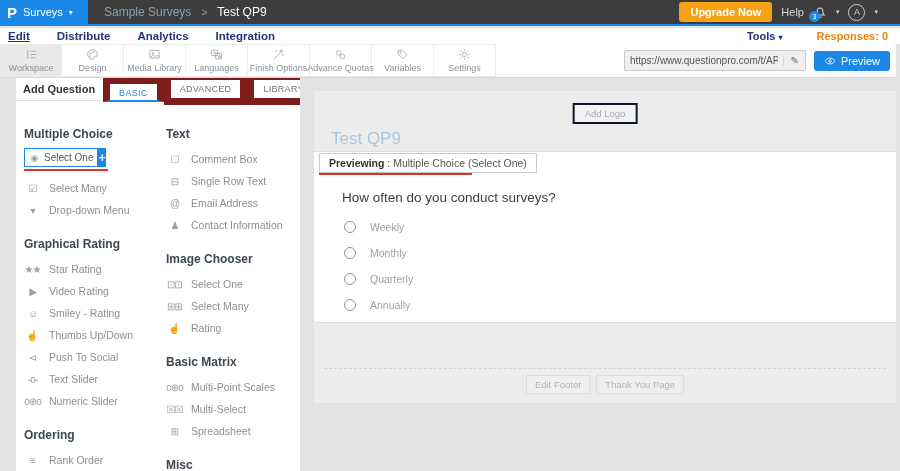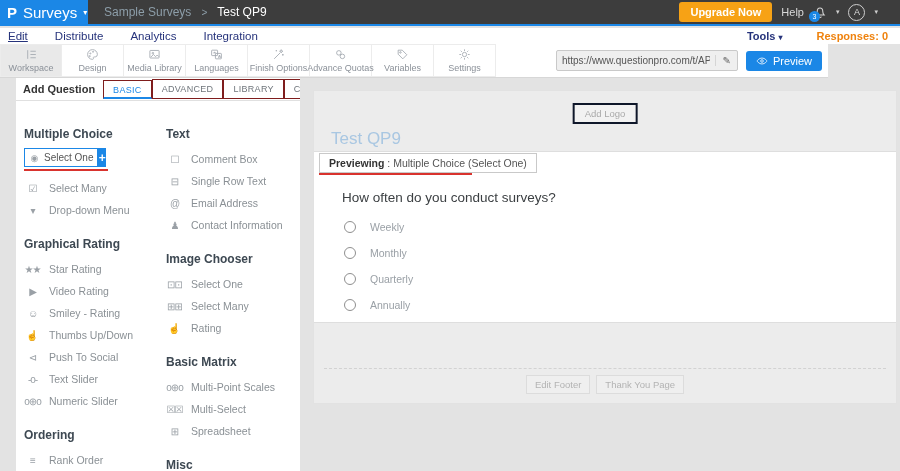--- a/index.html
+++ b/index.html
@@ -5,21 +5,21 @@
   * { margin:0; padding:0; box-sizing:border-box; }
   html,body { width:900px; height:471px; overflow:hidden; }
   body { font-family:"Liberation Sans", sans-serif; background:#e3e3e3; }
   .app { position:relative; width:900px; height:471px; background:#e3e3e3; }
 
   
   .topbar { position:absolute; left:0; top:0; width:900px; height:26px; background:#3d3d3d;
             display:flex; align-items:stretch; border-bottom:2px solid #1b87e6; }
   .brand { width:88px; background:#1b87e6; display:flex; align-items:center; gap:6px; padding-left:7px; cursor:pointer; }
   .logo { color:#fff; font-weight:800; font-size:15px; line-height:1; }
-  .brand-label { color:#fff; font-size:15px; }
+  .brand-label { color:#fff; font-size:11px; }
   .caret { font-size:8px; color:#fff; }
   .breadcrumb { display:flex; align-items:center; gap:10px; margin-left:16px; }
   .crumb-parent { color:#8d9ea9; font-size:12px; }
   .crumb-sep { color:#8d9ea9; font-size:10px; }
   .crumb-current { color:#ffffff; font-size:12px; }
   .topbar-right { margin-left:auto; display:flex; align-items:center; gap:9px; padding-right:22px; }
   .upgrade-btn { background:#f7a215; color:#fff; font-size:11px; font-weight:700; border:none;
                  padding:4px 11px; border-radius:3px; cursor:pointer; }
   .searchbox { width:110px; height:18px; background:#fff; border-radius:2px; display:flex; align-items:center; padding:0 4px; gap:3px; }
   .searchbox input { border:none; outline:none; width:84px; font-size:11px; color:#444; font-family:inherit; }
@@ -27,29 +27,29 @@
   .help-label { color:#d9d9d9; font-size:11px; cursor:pointer; }
   .bell-wrap { position:relative; cursor:pointer; display:flex; align-items:center; }
   .badge { position:absolute; left:-4px; bottom:-3px; width:11px; height:11px; background:#1b87e6; color:#fff;
            font-size:7px; border-radius:50%; display:flex; align-items:center; justify-content:center; }
   .mini-caret { color:#cfcfcf; font-size:7px; cursor:pointer; }
   .avatar { width:17px; height:17px; border:1px solid #cfcfcf; border-radius:50%; color:#dcdcdc; font-size:9px;
             display:flex; align-items:center; justify-content:center; cursor:pointer; }
 
   
   .nav { position:absolute; left:0; top:28px; width:900px; height:16px; background:#fff; display:flex; align-items:center; padding-left:8px; }
-  .nav-link { color:#26337b; font-size:11.5px; font-weight:400; margin-right:27px; cursor:pointer; text-decoration:none; }
+  .nav-link { color:#26337b; font-size:11.5px; font-weight:700; margin-right:27px; cursor:pointer; text-decoration:none; }
   .nav-link.active { text-decoration:underline; }
   .nav-right { margin-left:auto; display:flex; align-items:center; gap:34px; padding-right:12px; }
   .tools { color:#26337b; font-size:11px; font-weight:700; cursor:pointer; }
   .tools .caret { color:#26337b; }
   .responses { color:#ef820d; font-size:11px; font-weight:700; }
 
   
-  .toolbar { position:absolute; left:0; top:44px; width:828px; height:34px; background:#fff;
+  .toolbar { position:absolute; left:0; top:44px; width:896px; height:34px; background:#fff;
              border-bottom:1px solid #d7d7d7; display:flex; align-items:stretch; }
   .tb-item { width:62px; border:1px solid #ececec; border-left:none; display:flex; flex-direction:column;
              align-items:center; justify-content:center; gap:2px; cursor:pointer; color:#a3a9b0; }
   .tb-item:first-child { border-left:1px solid #ececec; }
   .tb-item.active { background:#e9e9e9; }
   .tb-label { font-size:9px; color:#8b9199; white-space:nowrap; }
   .tb-item svg { width:13px; height:13px; stroke:#a3a9b0; fill:none; stroke-width:1.6; }
   .toolbar-right { margin-left:auto; display:flex; align-items:center; gap:8px; padding-right:6px; }
   .url-box { width:182px; height:21px; background:#efefef; border:1px solid #c9c9c9; border-radius:2px;
              display:flex; align-items:center; }
@@ -58,21 +58,21 @@
   .pencil { font-size:10px; color:#666; padding:0 6px; border-left:1px solid #d5d5d5; cursor:pointer; }
   .preview-btn { background:#1b87e6; color:#fff; border:none; border-radius:3px; font-size:11px;
                  padding:4px 10px; display:flex; align-items:center; gap:5px; cursor:pointer; font-family:inherit; }
   .preview-btn svg { width:12px; height:12px; stroke:#fff; fill:none; stroke-width:1.6; }
 
   
   .left-panel { position:absolute; left:16px; top:78px; width:300px; height:447px; background:#fff;
                 border-right:1px solid #d2d2d2; overflow:hidden; }
   .panel-tabs { height:23px; border-bottom:1px solid #e0e0e0; display:flex; align-items:center; padding-left:7px; }
   .aq-label { font-size:11px; font-weight:700; color:#333; margin-right:8px; white-space:nowrap; }
-  .tab { border:1px solid #7f1d1d; font-size:9px; color:#6f757b; padding:4px 9px; cursor:pointer;
+  .tab { border:7px solid #7f1d1d; font-size:9px; color:#6f757b; padding:4px 9px; cursor:pointer;
          letter-spacing:.3px; white-space:nowrap; }
   .tab.active { color:#1b87e6; border-bottom:2px solid #1b87e6; padding-bottom:2px; }
   .panel-body { display:flex; padding:4px 0 0 8px; }
   .pcol { width:142px; }
   .section-heading { font-size:12px; font-weight:700; color:#3d4852; margin:22px 0 7px; }
   .section { margin-bottom:4px; }
   .section + .section .section-heading { margin-top:16px; }
   .qrow { display:flex; align-items:center; height:22px; gap:8px; cursor:pointer; color:#8a9095; }
   .q-icon { width:17px; text-align:center; font-size:10px; color:#9aa0a6; flex:none; letter-spacing:-1px; }
   .q-label { font-size:10.5px; white-space:nowrap; }

